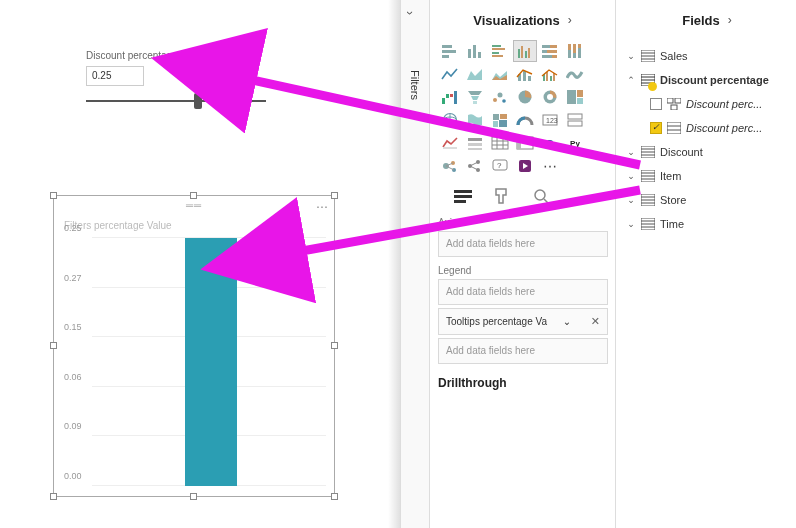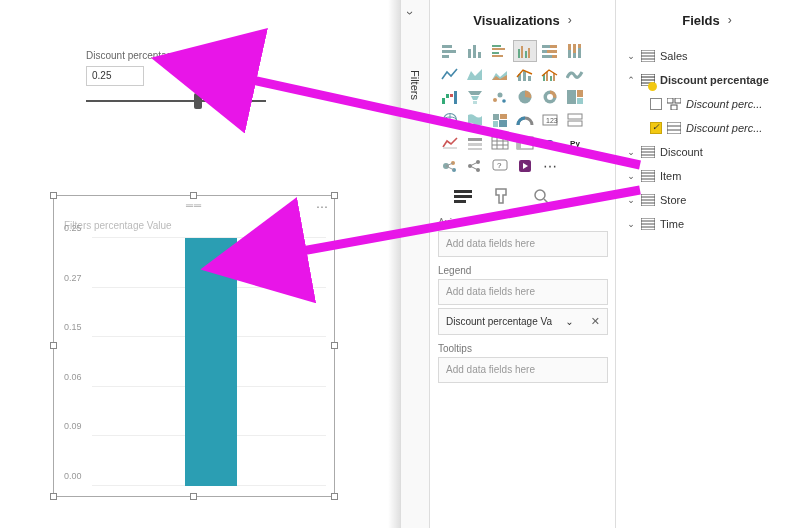--- a/index.html
+++ b/index.html
@@ -405,28 +405,28 @@
         </svg></span>
   </div>
 
   <div class="section-lbl">Axis</div>
   <div class="well">Add data fields here</div>
 
   <div class="section-lbl">Legend</div>
   <div class="well">Add data fields here</div>
 
   <div class="well filled">
-    <span>Discount percentage Va</span>
+    <span>Tooltips percentage Va</span>
     <span>⌄</span>
     <span class="x">✕</span>
   </div>
 
-  <div class="section-lbl">Tooltips</div>
   <div class="well">Add data fields here</div>
 
+  <div class="drill">Drillthrough</div>
 </div>
 
 <div class="fields-pane">
   <div class="pane-head">
     <h3>Fields</h3>
     <span class="chev">›</span>
   </div>
   <div class="tree">
     <div class="trow">
       <span class="tw">⌄</span>

